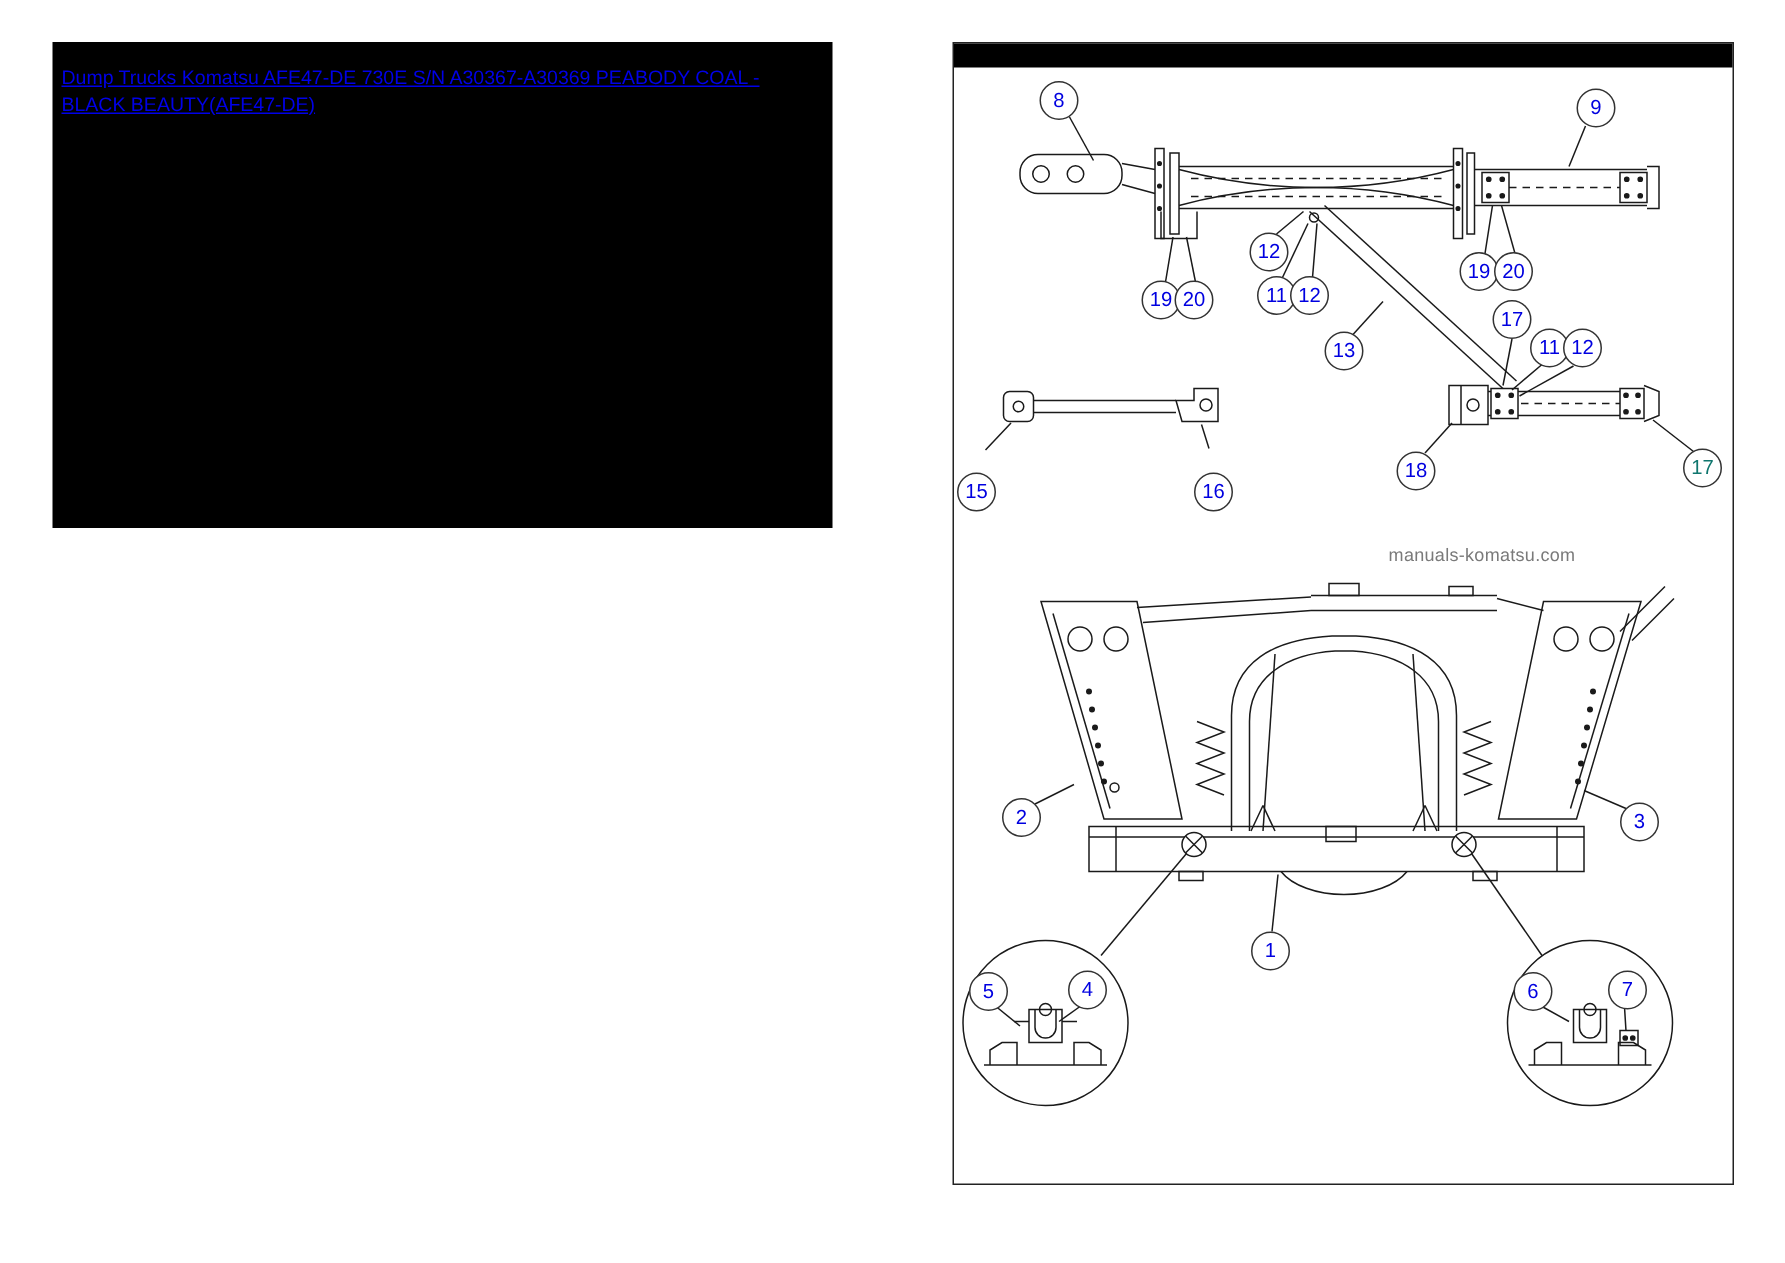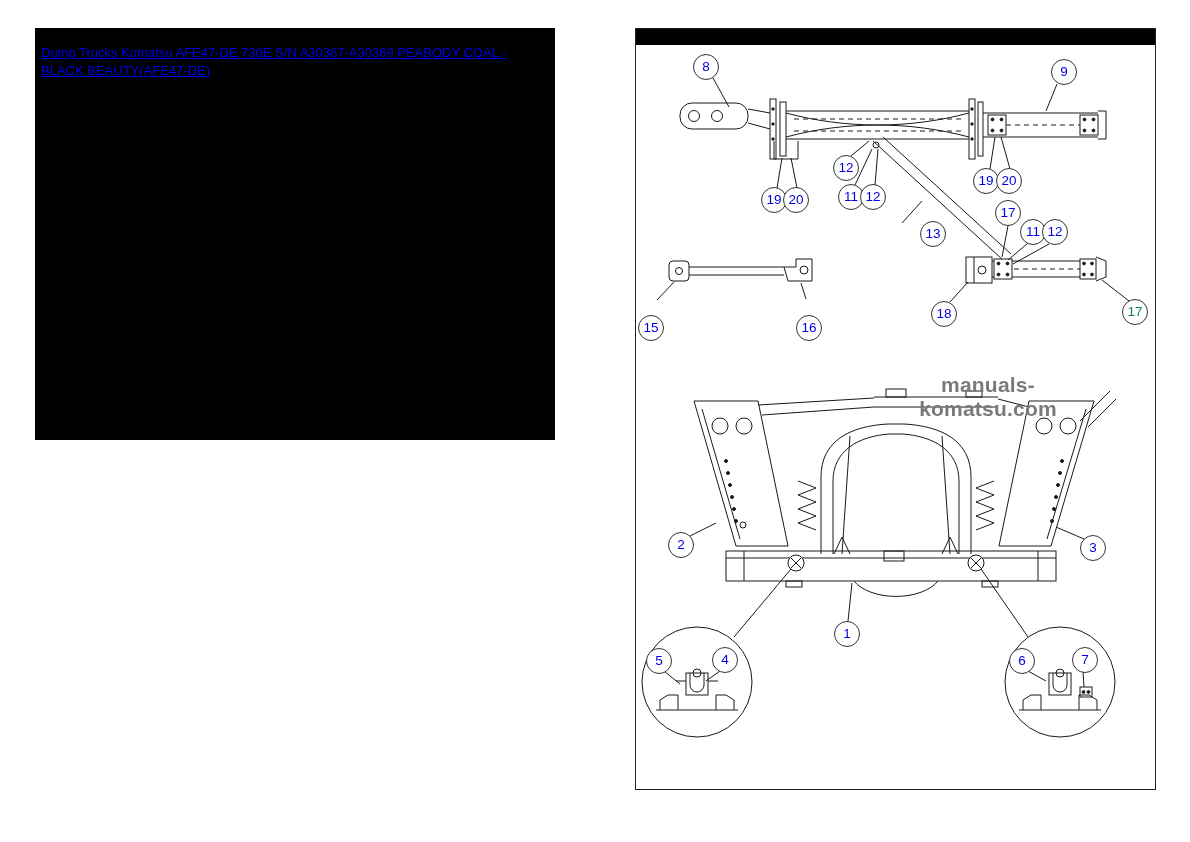--- a/index.html
+++ b/index.html
@@ -1,27 +1,27 @@
 <!DOCTYPE html>
 <html><head>
 <meta charset="utf-8">
 <style>
   * { margin:0; padding:0; box-sizing:border-box; }
   html,body { width:1190px; height:842px; background:#ffffff; font-family:"Liberation Sans", sans-serif; overflow:hidden; }
   .page { position:relative; width:1190px; height:842px; background:#ffffff; }
 
   
-  .black-box { position:absolute; left:35px; top:28px; width:520px; height:412px; background:#000000; padding:15px 32px 0 6px; }
+  .black-box { position:absolute; left:35px; top:28px; width:520px; height:324px; background:#000000; padding:15px 32px 0 6px; }
   .doc-link { color:#0000e8; font-size:13px; line-height:1.18; text-decoration:underline; cursor:pointer; display:inline; }
 
   
   .panel { position:absolute; left:635px; top:28px; width:521px; height:762px; background:#ffffff; border:1px solid #222; }
   .panel-topbar { position:absolute; left:0; top:0; width:100%; height:16px; background:#000000; }
   .diagram-svg { position:absolute; left:0; top:0; width:519px; height:760px; }
-  .watermark { position:absolute; left:252px; top:344px; width:200px; text-align:center; font-size:21px; font-weight:bold; color:#7a7a7a; letter-spacing:0.2px; }
+  .watermark { position:absolute; left:252px; top:334px; width:200px; text-align:center; font-size:12px; font-weight:normal; color:#7a7a7a; letter-spacing:0.2px; }
 
   .callout { position:absolute; width:26px; height:26px; border:1.5px solid #333; border-radius:50%;
              background:#ffffff; color:#0000e0; font-size:13.5px; line-height:1;
              display:flex; align-items:center; justify-content:center; cursor:pointer; z-index:5; }
 </style>
 </head>
 <body>
 
 <div class="page">
 
@@ -226,21 +226,21 @@
     <div id="callout-layer">
         <div class="callout" style="left: 57px; top: 25px; color: rgb(0, 0, 224);">8</div>
         <div class="callout" style="left: 415px; top: 30px; color: rgb(0, 0, 224);">9</div>
         <div class="callout" style="left: 197px; top: 126px; color: rgb(0, 0, 224);">12</div>
         <div class="callout" style="left: 202px; top: 155px; color: rgb(0, 0, 224);">11</div>
         <div class="callout" style="left: 224px; top: 155px; color: rgb(0, 0, 224);">12</div>
         <div class="callout" style="left: 125px; top: 158px; color: rgb(0, 0, 224);">19</div>
         <div class="callout" style="left: 147px; top: 158px; color: rgb(0, 0, 224);">20</div>
         <div class="callout" style="left: 337px; top: 139px; color: rgb(0, 0, 224);">19</div>
         <div class="callout" style="left: 360px; top: 139px; color: rgb(0, 0, 224);">20</div>
-        <div class="callout" style="left: 247px; top: 192px; color: rgb(0, 0, 224); margin-left: 37px;">13</div>
+        <div class="callout" style="left: 247px; top: 192px; color: rgb(0, 0, 224);">13</div>
         <div class="callout" style="left: 359px; top: 171px; color: rgb(0, 0, 224);">17</div>
         <div class="callout" style="left: 384px; top: 190px; color: rgb(0, 0, 224);">11</div>
         <div class="callout" style="left: 406px; top: 190px; color: rgb(0, 0, 224);">12</div>
         <div class="callout" style="left: 2px; top: 270px; color: rgb(0, 0, 224); margin-top: 16px;">15</div>
         <div class="callout" style="left: 160px; top: 270px; color: rgb(0, 0, 224); margin-top: 16px;">16</div>
         <div class="callout" style="left: 295px; top: 272px; color: rgb(0, 0, 224);">18</div>
         <div class="callout" style="left: 486px; top: 270px; color: #0f766e;">17</div>
         <div class="callout" style="left: 32px; top: 503px; color: rgb(0, 0, 224);">2</div>
         <div class="callout" style="left: 444px; top: 506px; color: rgb(0, 0, 224);">3</div>
         <div class="callout" style="left: 198px; top: 592px; color: rgb(0, 0, 224);">1</div>

